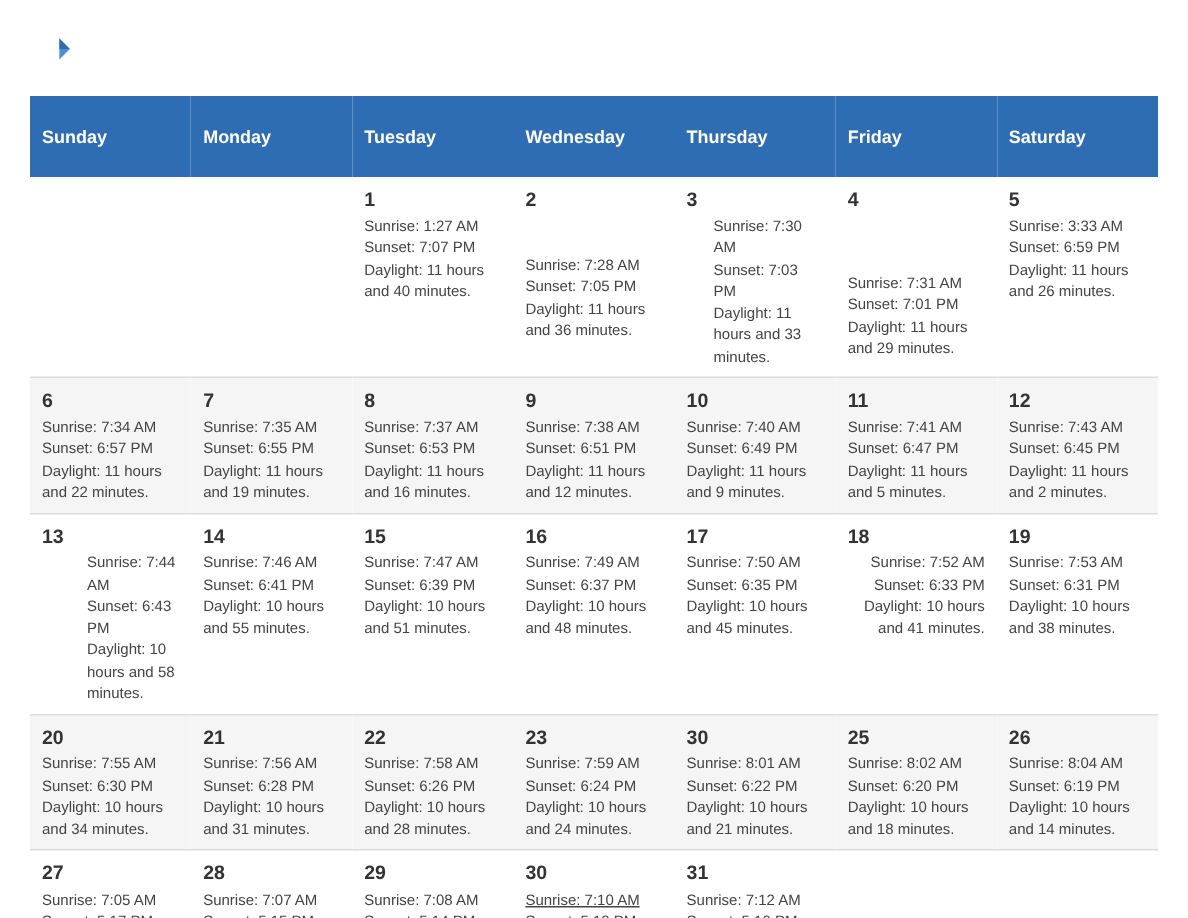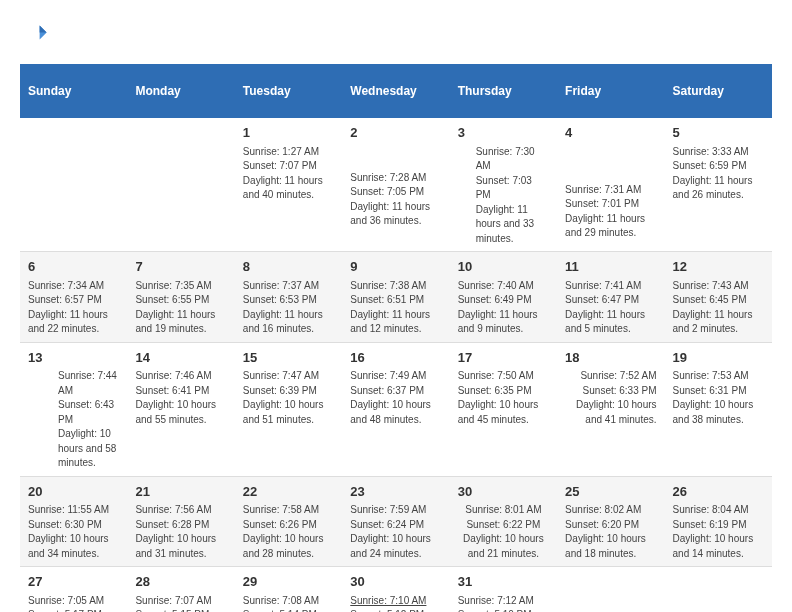--- a/index.html
+++ b/index.html
@@ -242,21 +242,21 @@
         <td>
           <span class="day-num">19</span>
           <div class="cell-info" style="white-space: pre-line;">Sunrise: 7:53 AM
 Sunset: 6:31 PM
 Daylight: 10 hours and 38 minutes.</div>
         </td>
       </tr>
       <tr>
         <td>
           <span class="day-num">20</span>
-          <div class="cell-info" style="white-space: pre-line;">Sunrise: 11:55 AM
+          <div class="cell-info" style="white-space: pre-line;">Sunrise: 7:55 AM
 Sunset: 6:30 PM
 Daylight: 10 hours and 34 minutes.</div>
         </td>
         <td>
           <span class="day-num">21</span>
           <div class="cell-info" style="white-space: pre-line;">Sunrise: 7:56 AM
 Sunset: 6:28 PM
 Daylight: 10 hours and 31 minutes.</div>
         </td>
         <td>
@@ -266,21 +266,21 @@
 Daylight: 10 hours and 28 minutes.</div>
         </td>
         <td>
           <span class="day-num">23</span>
           <div class="cell-info" style="white-space: pre-line;">Sunrise: 7:59 AM
 Sunset: 6:24 PM
 Daylight: 10 hours and 24 minutes.</div>
         </td>
         <td>
           <span class="day-num">30</span>
-          <div class="cell-info" style="white-space: pre-line; text-align: center;">Sunrise: 8:01 AM
+          <div class="cell-info" style="white-space: pre-line;">Sunrise: 8:01 AM
 Sunset: 6:22 PM
 Daylight: 10 hours and 21 minutes.</div>
         </td>
         <td>
           <span class="day-num">25</span>
           <div class="cell-info" style="white-space: pre-line;">Sunrise: 8:02 AM
 Sunset: 6:20 PM
 Daylight: 10 hours and 18 minutes.</div>
         </td>
         <td>

